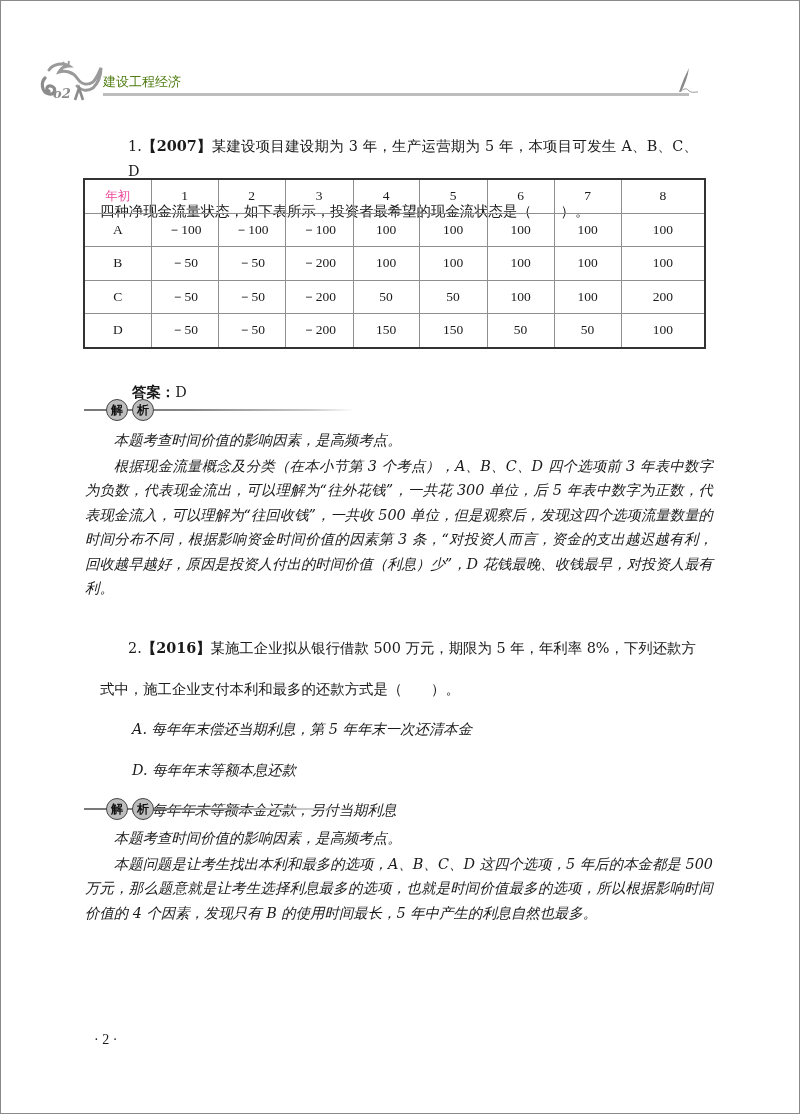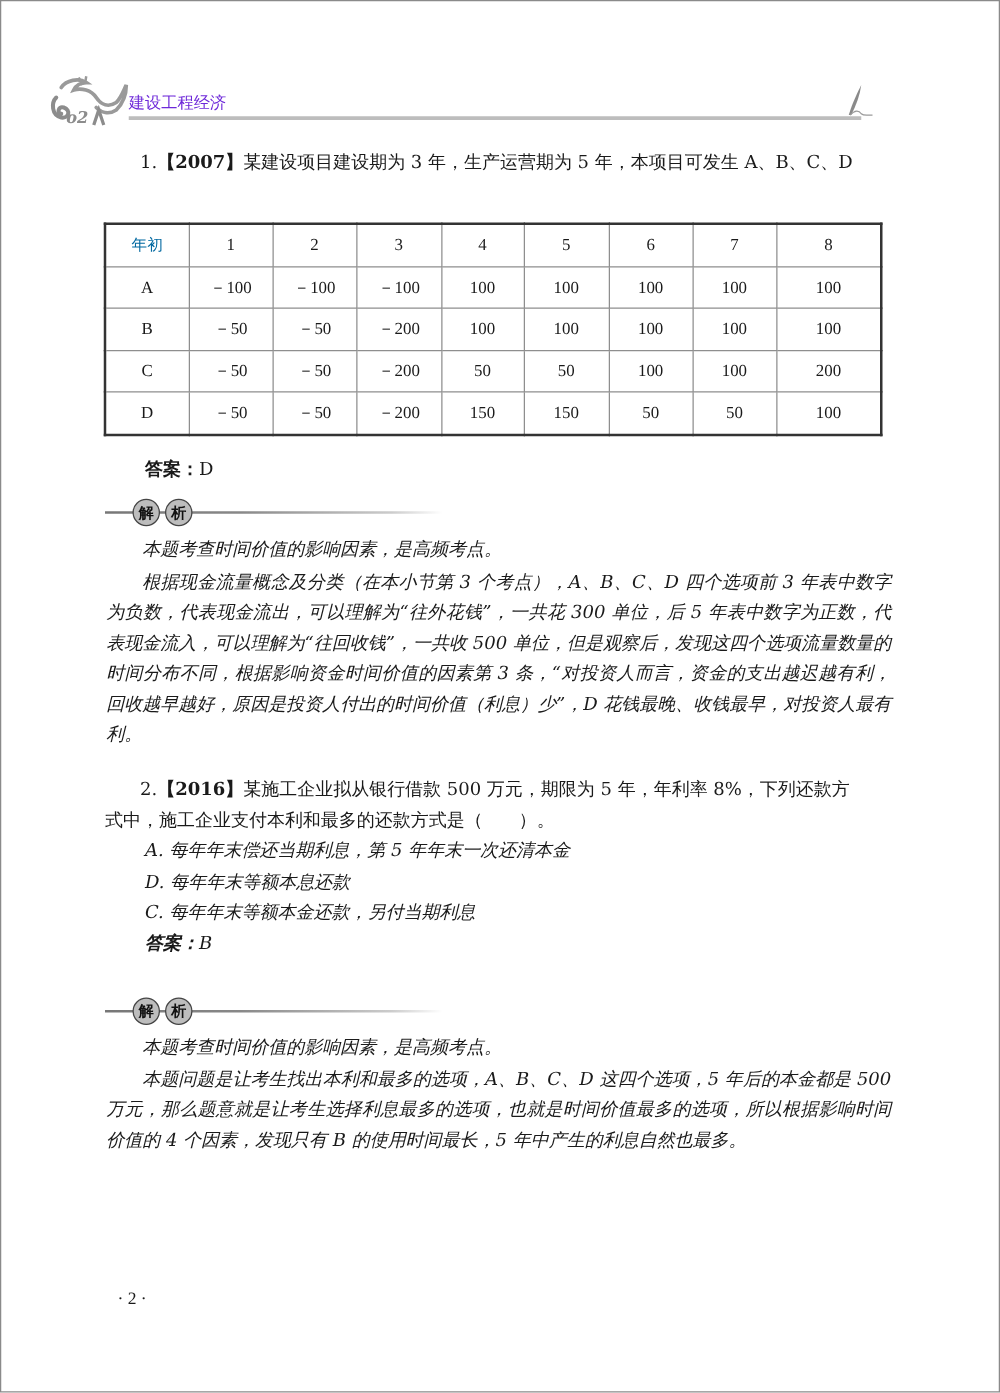--- a/index.html
+++ b/index.html
@@ -11,53 +11,53 @@
   .page-border {
     position: absolute; left: 0; top: 0; width: 798px; height: 1112px;
     border: 1px solid #8a8a8a;
   }
   
   .header { position: absolute; left: 0; top: 0; width: 708px; height: 110px; }
   .logo { position: absolute; left: 35px; top: 60px; width: 70px; height: 42px; }
   .header-title {
     position: absolute; left: 103px; top: 73px;
     font-family: "DejaVu Sans", "Liberation Sans", sans-serif;
-    font-size: 13px; color: #6d28d9;
+    font-size: 13px; color: #4d7c0f;
     letter-spacing: 0px;
   }
   .header-rule {
     position: absolute; left: 103px; top: 93px; width: 586px; height: 3px;
     background: #bdbdbd;
   }
   .quill { position: absolute; left: 672px; top: 66px; width: 30px; height: 30px; }
 
   .text {
     position: absolute; left: 84px; width: 630px;
     font-size: 14.4px; line-height: 24.5px;
     text-align: justify;
   }
   .para { margin: 1px; text-indent: 2em; font-style: italic; }
-  .para-noindent { margin: 0; }
+  .para-noindent { margin: 16px; }
   .indent { padding-left: 32px; font-style: italic; }
   .bold { font-weight: bold; }
 
   
   table.cf {
     position: absolute; left: 83px; top: 178px;
     border-collapse: collapse;
     font-family: "Liberation Serif", "DejaVu Serif", serif;
     font-size: 13.5px;
     border: 2px solid #333;
   }
   table.cf td {
     border: 1px solid #8e8e8e;
     height: 32.5px; padding: 0;
     text-align: center; vertical-align: middle;
   }
-  table.cf td.h-cjk { font-family: "DejaVu Sans", "Liberation Sans", sans-serif; font-size: 12.5px; color:#0369a1;}
+  table.cf td.h-cjk { font-family: "DejaVu Sans", "Liberation Sans", sans-serif; font-size: 12.5px; color:#ec4899;}
 
   
   .jiexi {
     position: absolute; left: 84px; width: 270px; height: 24px;
   }
   .jiexi .line {
     position: absolute; left: 0; top: 11px; height: 2px; width: 270px;
     background: linear-gradient(to right, #777 0%, #888 40%, #ccc 85%, rgba(255,255,255,0) 100%);
   }
   .jiexi .circle {
@@ -91,20 +91,21 @@
   <svg class="quill" viewBox="0 0 30 30">
     <path d="M17 2 C14 8, 10 16, 7 26 L9 26 C13 18, 16 10, 17 2 Z" fill="#8a8a8a"></path>
     <path d="M8 26 C12 22, 15 22, 17 25 C19 27, 22 26, 26 26" fill="none" stroke="#9a9a9a" stroke-width="1"></path>
   </svg>
 </div>
 
 <div class="text" style="top:118px;">
   <p class="para-noindent" style="padding-left:28px;">
     <span>1.</span><span class="bold">【2007】</span><span>某建设项目建设期为 3 年，生产运营期为 5 年，本项目可发生 A、B、C、D</span>
   </p>
+  <p class="para-noindent">四种净现金流量状态，如下表所示，投资者最希望的现金流状态是（　　）。</p>
 </div>
 
 <table class="cf">
   <colgroup>
     <col style="width:67px">
       <col style="width:67px">
       <col style="width:67px">
       <col style="width:68px">
     <col style="width:66px">
       <col style="width:68px">
@@ -189,23 +190,20 @@
 </div>
 
 <div class="text" style="top:620px;">
   <p class="para-noindent" style="padding-left:28px;">
     <span>2.</span><span class="bold">【2016】</span><span>某施工企业拟从银行借款 500 万元，期限为 5 年，年利率 8%，下列还款方</span>
   </p>
   <p class="para-noindent">式中，施工企业支付本利和最多的还款方式是（　　）。</p>
   <p class="para-noindent indent">A. 每年年末偿还当期利息，第 5 年年末一次还清本金</p>
   <p class="para-noindent indent">D. 每年年末等额本息还款</p>
   <p class="para-noindent indent">C. 每年年末等额本金还款，另付当期利息</p>
-  <p class="para-noindent indent">
-    <span class="bold">答案：</span><span>B</span>
-  </p>
 </div>
 
 <div class="jiexi" style="top:797px;">
   <div class="line"></div>
   <div class="circle" style="left:22px;">解</div>
   <div class="circle" style="left:48px;">析</div>
 </div>
 
 <div class="text" style="top:825px;">
   <p class="para">本题考查时间价值的影响因素，是高频考点。</p>

